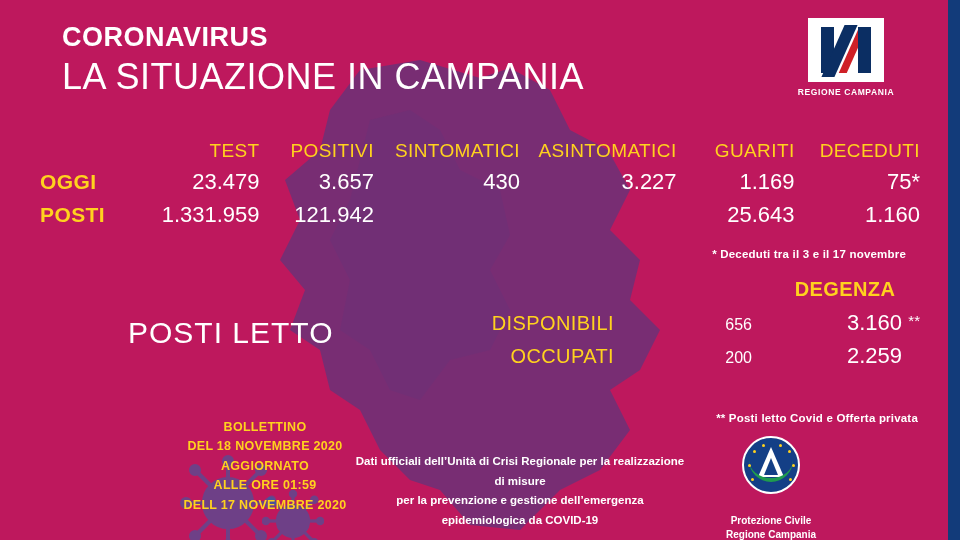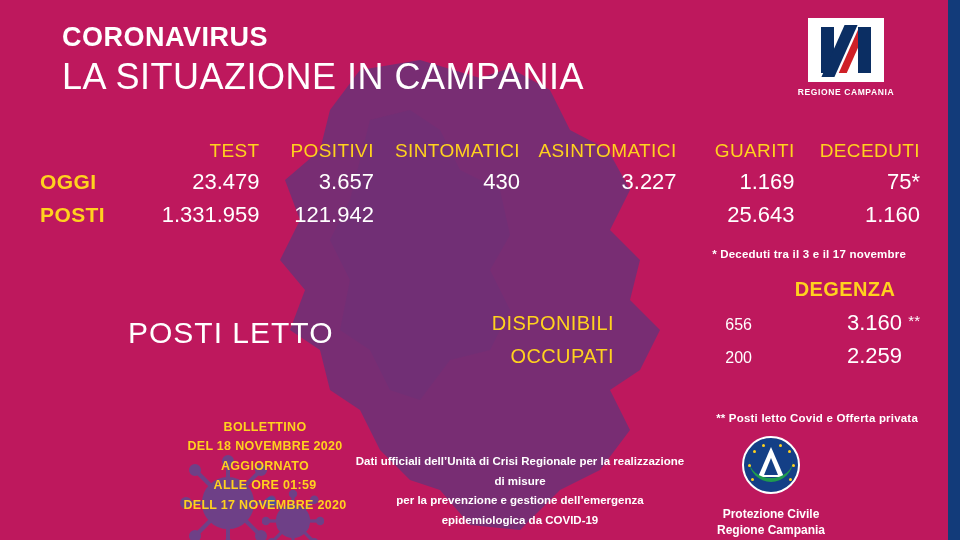--- a/index.html
+++ b/index.html
@@ -329,22 +329,22 @@
     position: absolute;
     left: 0; top: 0; right: 0; bottom: 0;
   }
   .pc-circle .pc-dots i {
     position: absolute;
     width: 3px; height: 3px;
     background: #FFD21E;
     border-radius: 50%;
   }
   .pc-caption {
-    margin-top: 12px;
-    font-size: 12px;
+    margin-top: 20px;
+    font-size: 10px;
     font-weight: bold;
     color: #ffffff;
     line-height: 1.35;
   }
 </style>
 </head>
 <body>
 
 <div class="poster">
 

